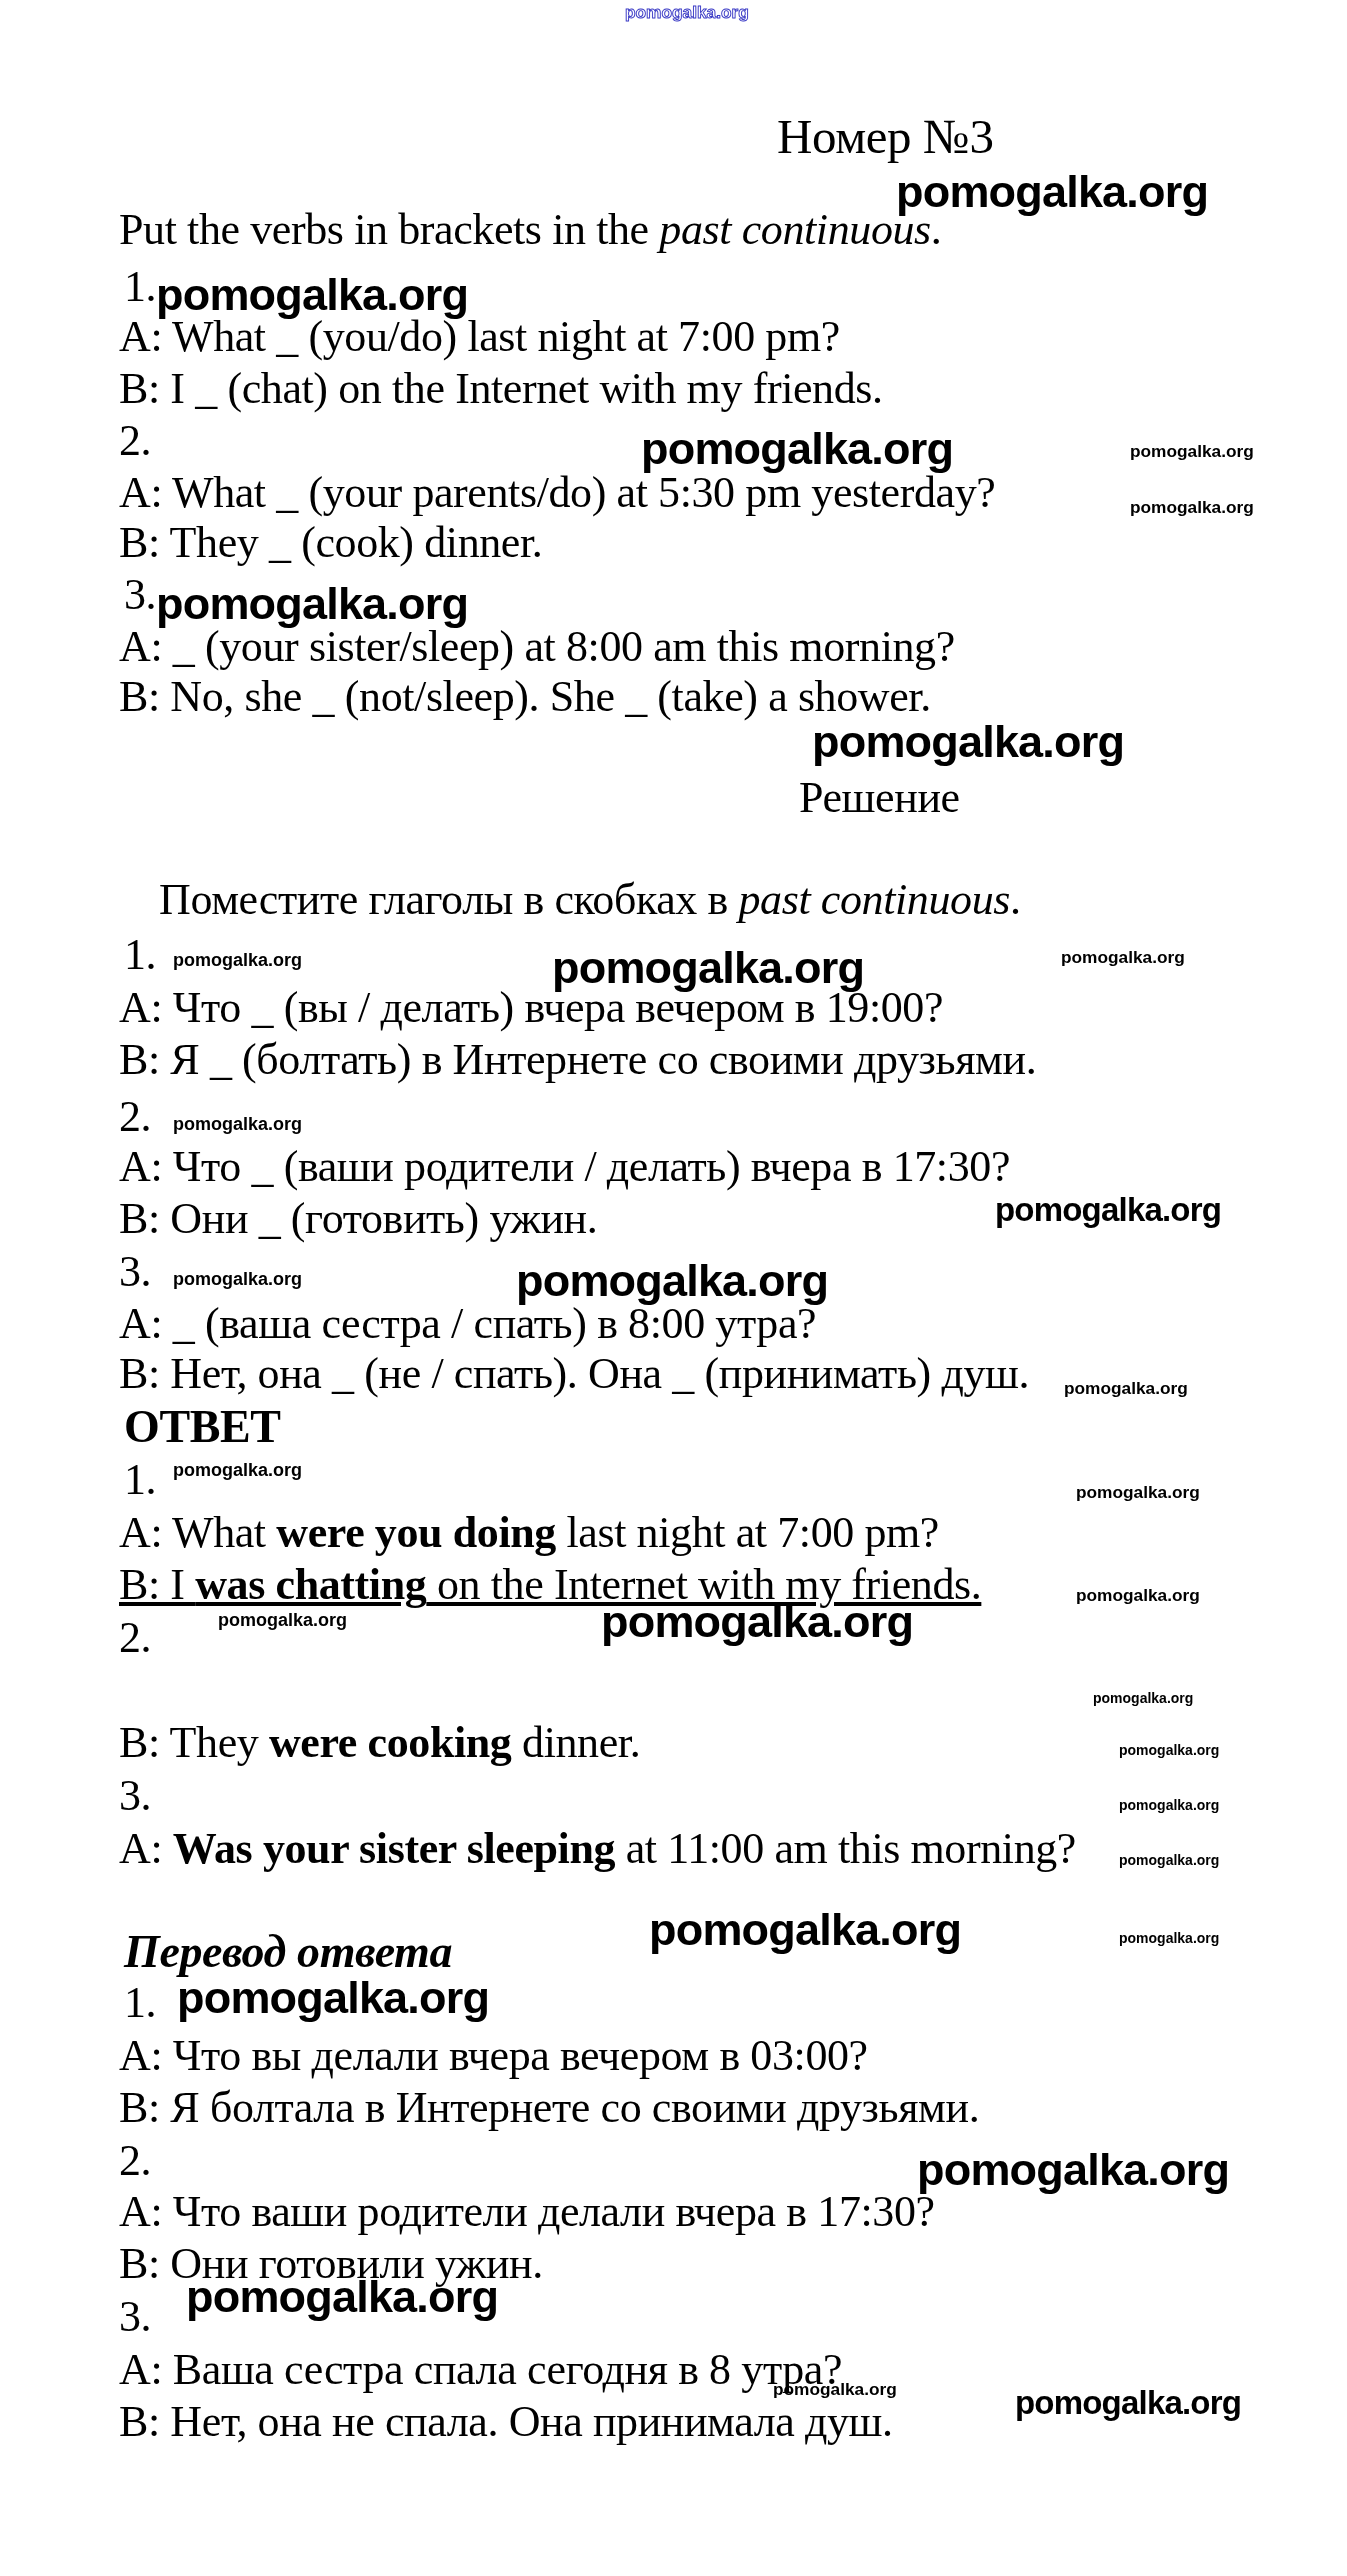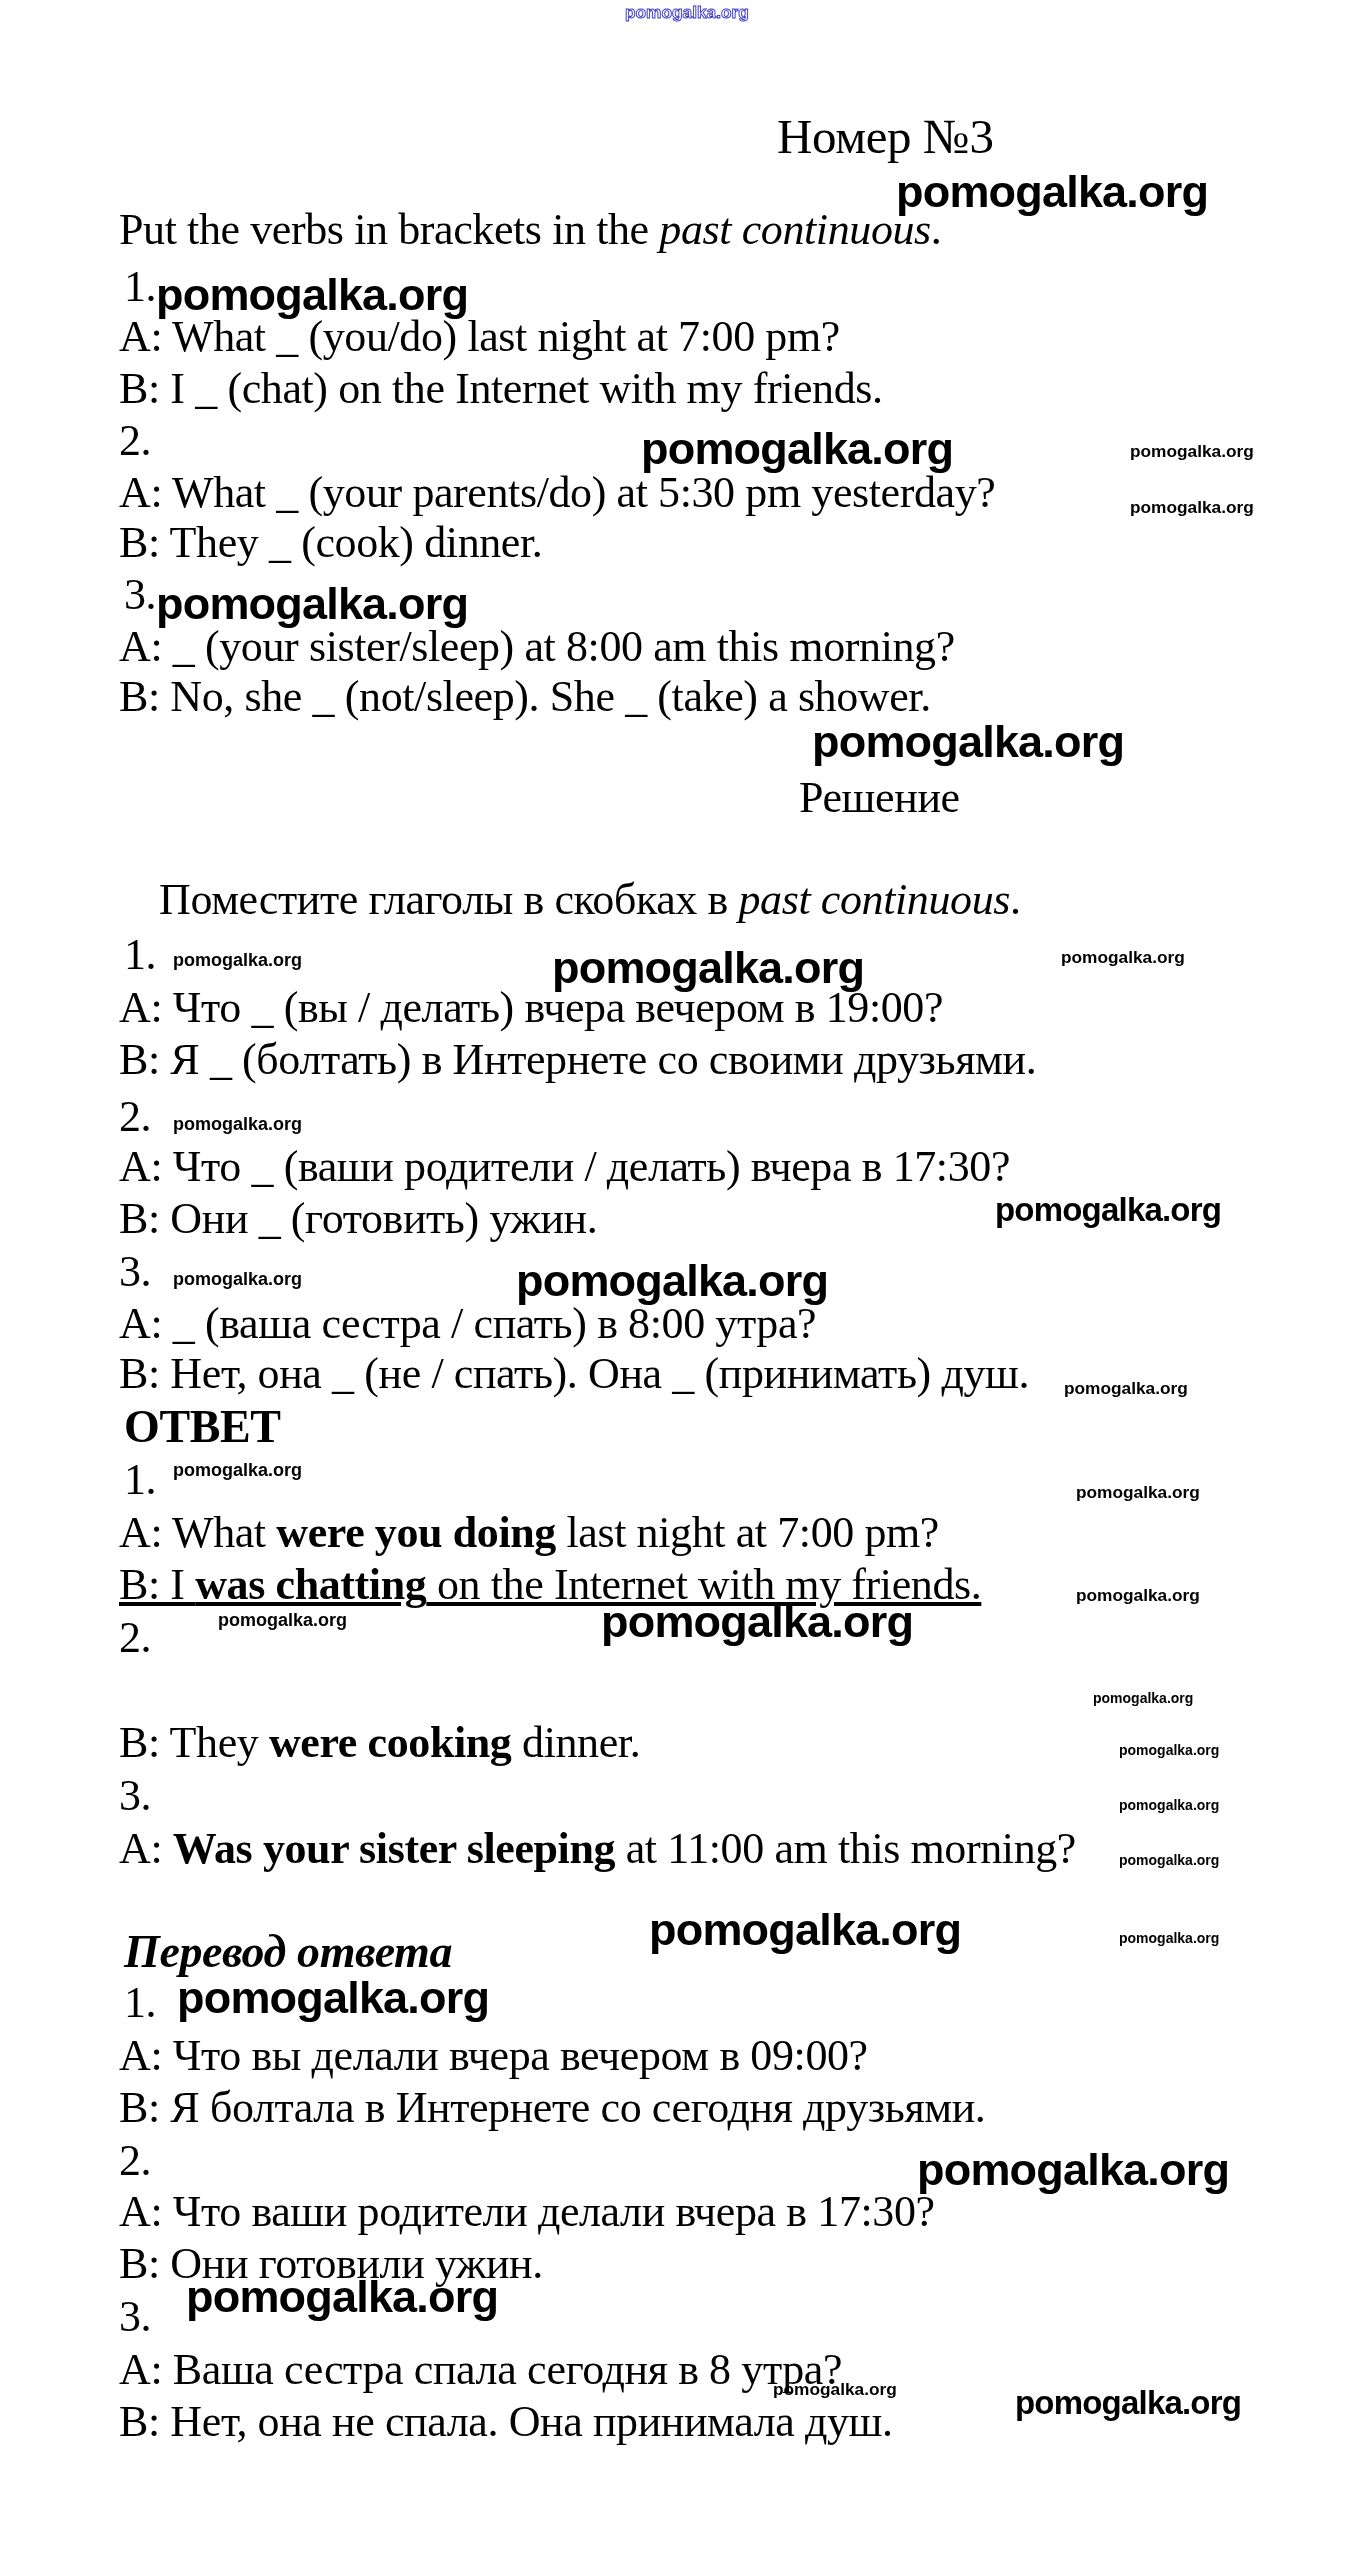--- a/index.html
+++ b/index.html
@@ -95,22 +95,22 @@
   <div class="t wm wm-xs" style="left:1119px;top:1798px;">pomogalka.org</div>
   <div class="t" style="left:119px;top:1825px;"><span>A: </span><span class="b">Was your sister sleeping</span><span> at 11:00 am this morning?</span></div>
   <div class="t wm wm-xs" style="left:1119px;top:1853px;">pomogalka.org</div>
   <div class="t wm wm-lg" style="left:649px;top:1905px;">pomogalka.org</div>
   <div class="t wm wm-xs" style="left:1119px;top:1931px;">pomogalka.org</div>
 
   <div class="t h-trans" style="left:124px;top:1927px;">Перевод ответа</div>
 
   <div class="t num" style="left:124px;top:1979px;">1.</div>
   <div class="t wm wm-lg" style="left:177px;top:1973px;">pomogalka.org</div>
-  <div class="t" style="left:119px;top:2032px;">А: Что вы делали вчера вечером в 09:00?</div>
-  <div class="t" style="left:119px;top:2084px;">В: Я болтала в Интернете со сегодня друзьями.</div>
+  <div class="t" style="left:119px;top:2032px;">А: Что вы делали вчера вечером в 03:00?</div>
+  <div class="t" style="left:119px;top:2084px;">В: Я болтала в Интернете со своими друзьями.</div>
 
   <div class="t num" style="left:119px;top:2137px;">2.</div>
   <div class="t wm wm-lg" style="left:917px;top:2145px;">pomogalka.org</div>
   <div class="t" style="left:119px;top:2188px;">А: Что ваши родители делали вчера в 17:30?</div>
   <div class="t" style="left:119px;top:2240px;">В: Они готовили ужин.</div>
 
   <div class="t wm wm-lg" style="left:186px;top:2272px;">pomogalka.org</div>
   <div class="t num" style="left:119px;top:2293px;">3.</div>
   <div class="t" style="left:119px;top:2346px;">А: Ваша сестра спала сегодня в 8 утра?</div>
   <div class="t wm wm-sm" style="left:773px;top:2380px;">pomogalka.org</div>

